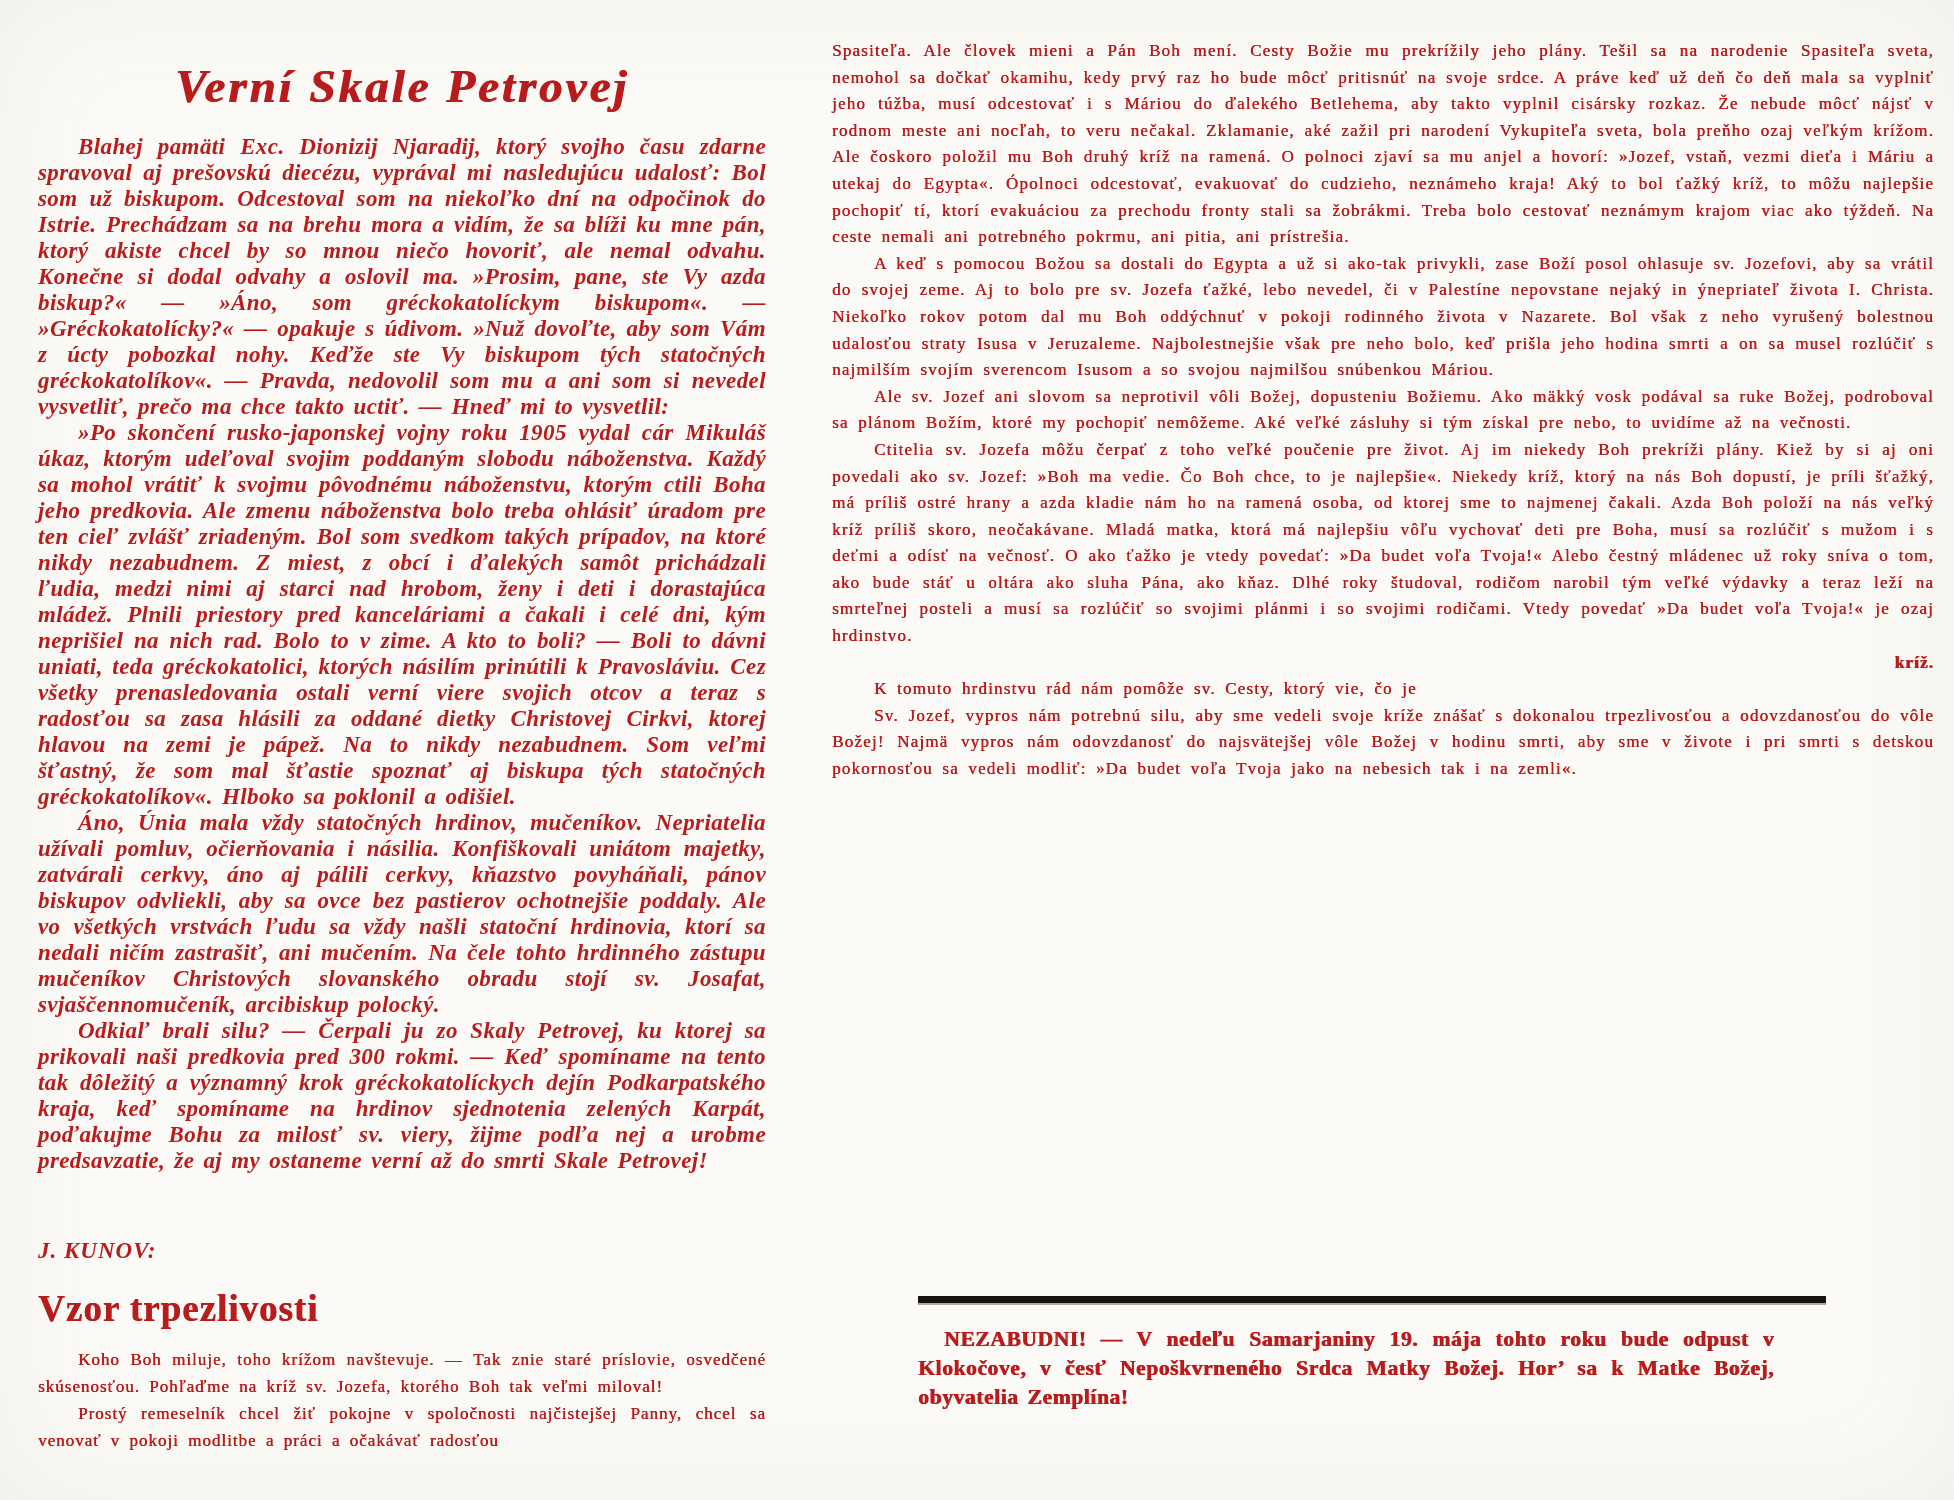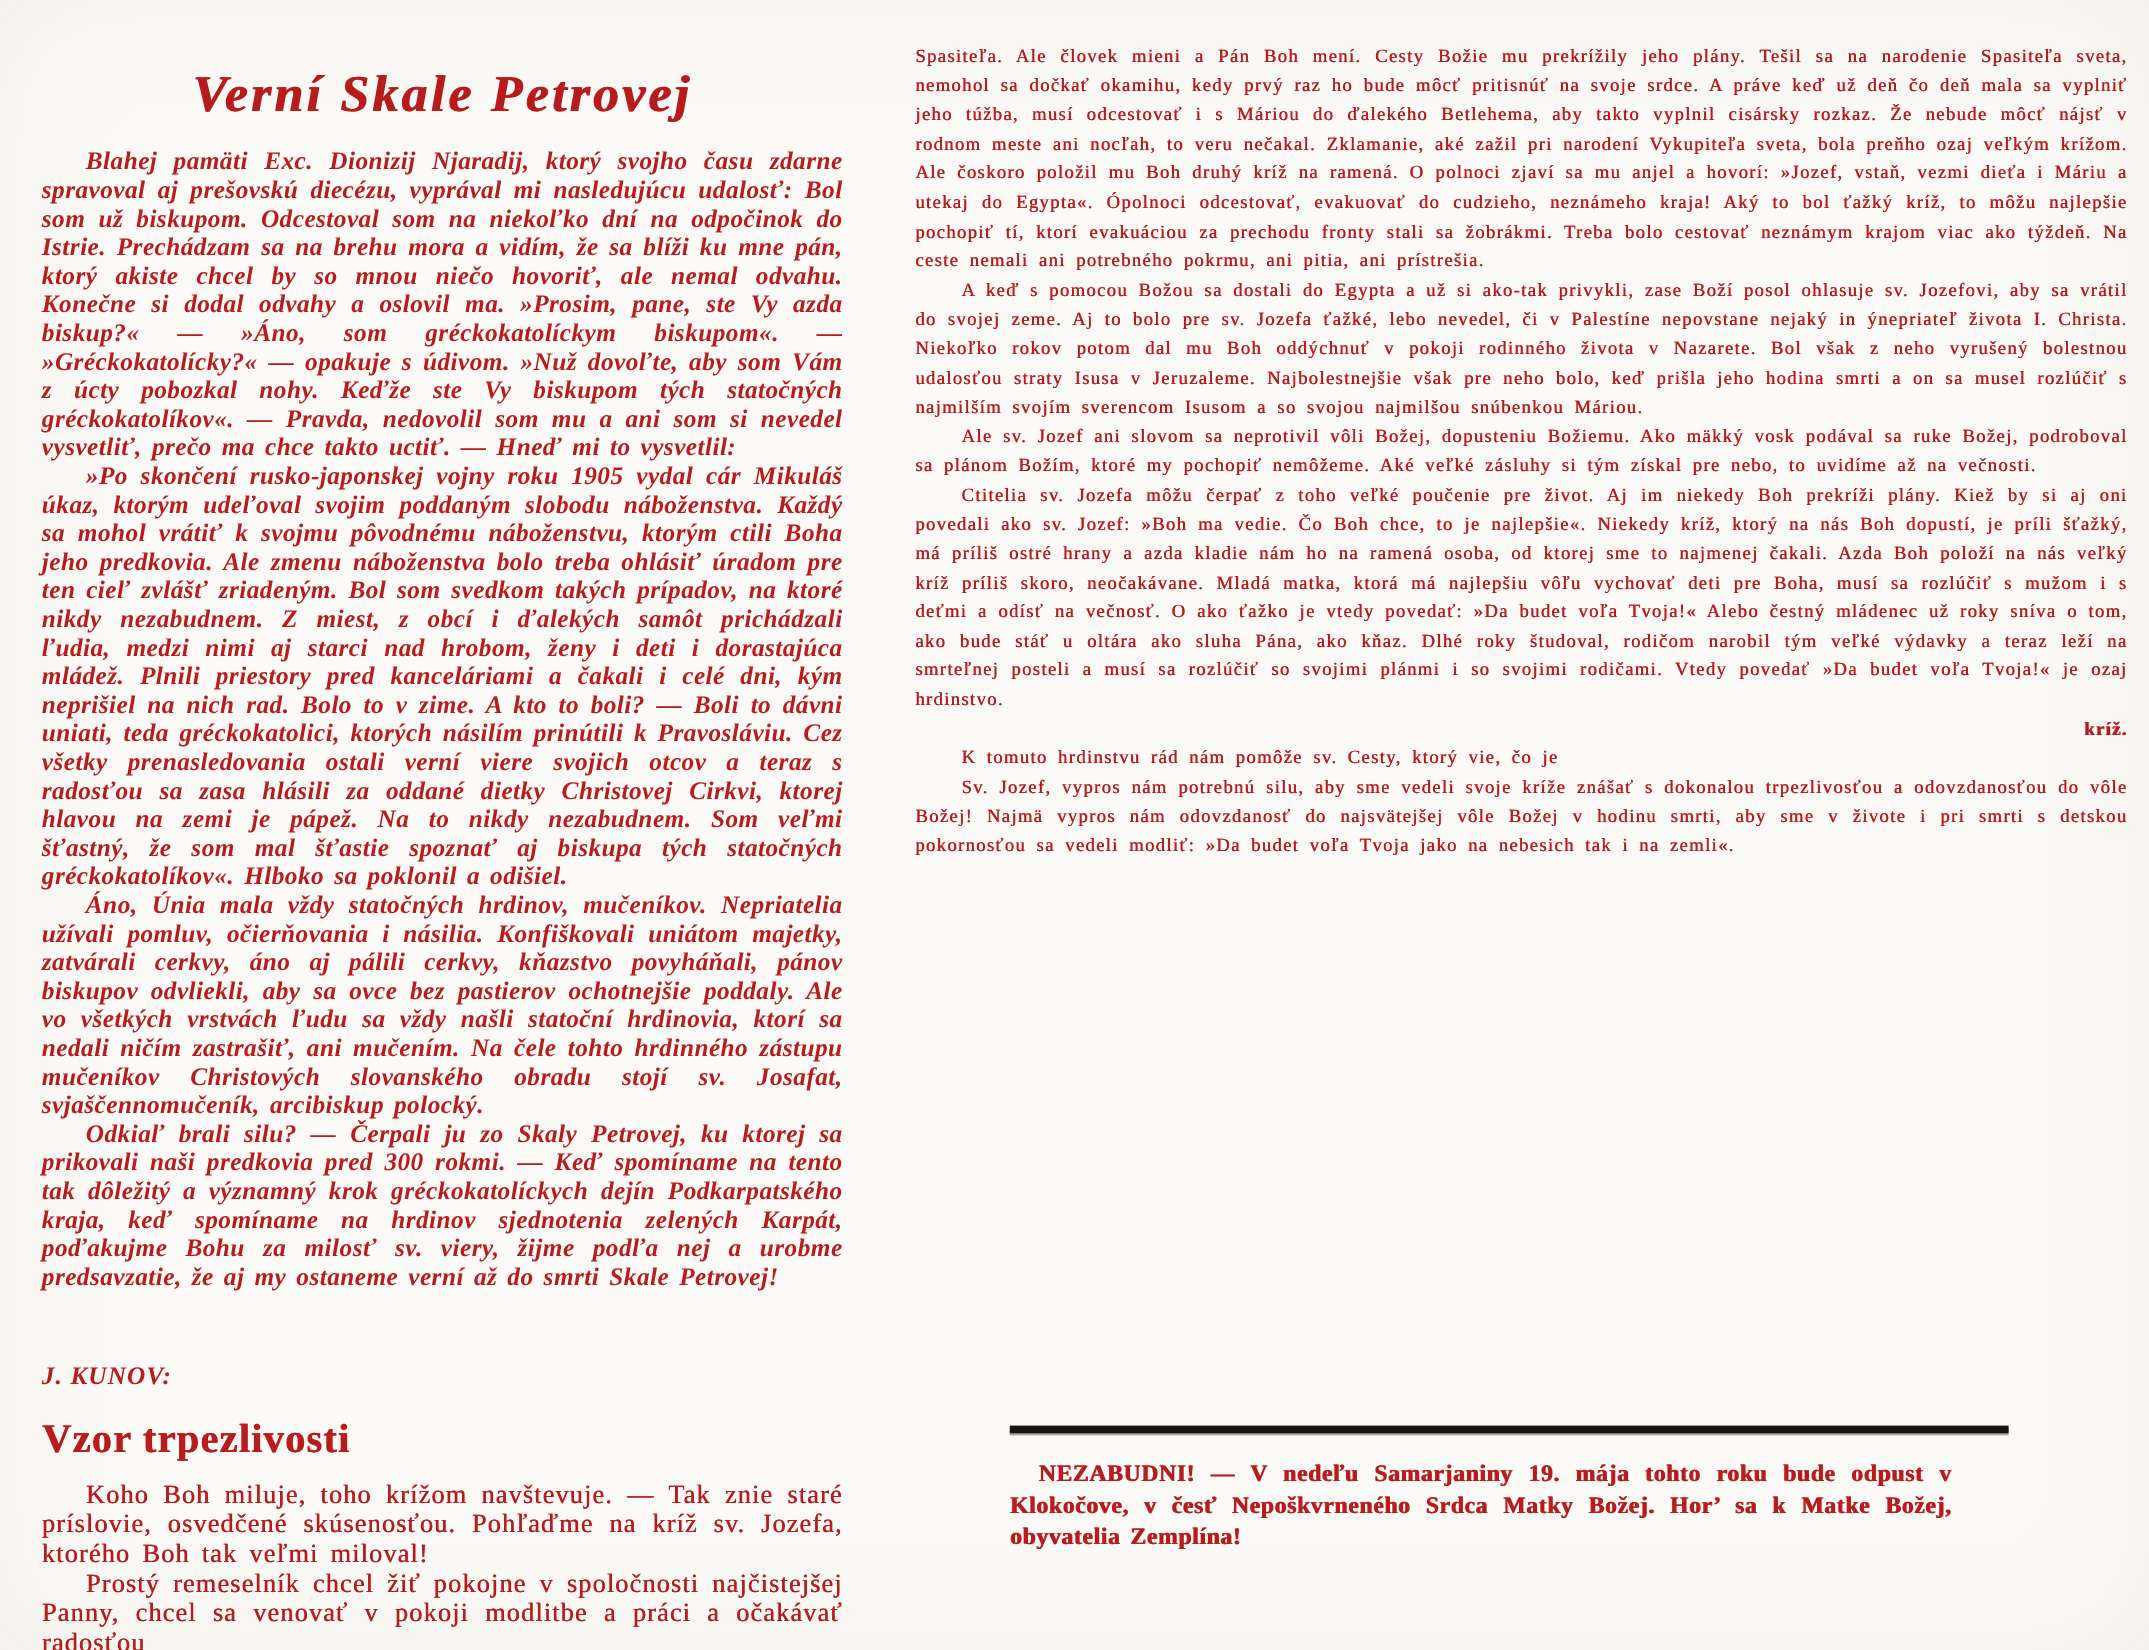--- a/index.html
+++ b/index.html
@@ -42,21 +42,21 @@
   .section-title {
     text-align:left;
     font-size:37px; line-height:42px;
     font-weight:bold;
     letter-spacing:1px;
     text-shadow:0.6px 0 0 currentColor;
     margin:24px 0 16px 0;
   }
   .roman-body p {
     margin:0;
-    font-size:24px; line-height:27px;
+    font-size:17px; line-height:27px;
     font-weight:400;
     letter-spacing:1px; word-spacing:4px;
     text-align:justify; text-indent:40px;
     text-shadow:0.4px 0 0 currentColor;
   }
   
   .col-right {
     position:absolute; left:832px; top:38px; width:1102px;
   }
   .col-right p {

